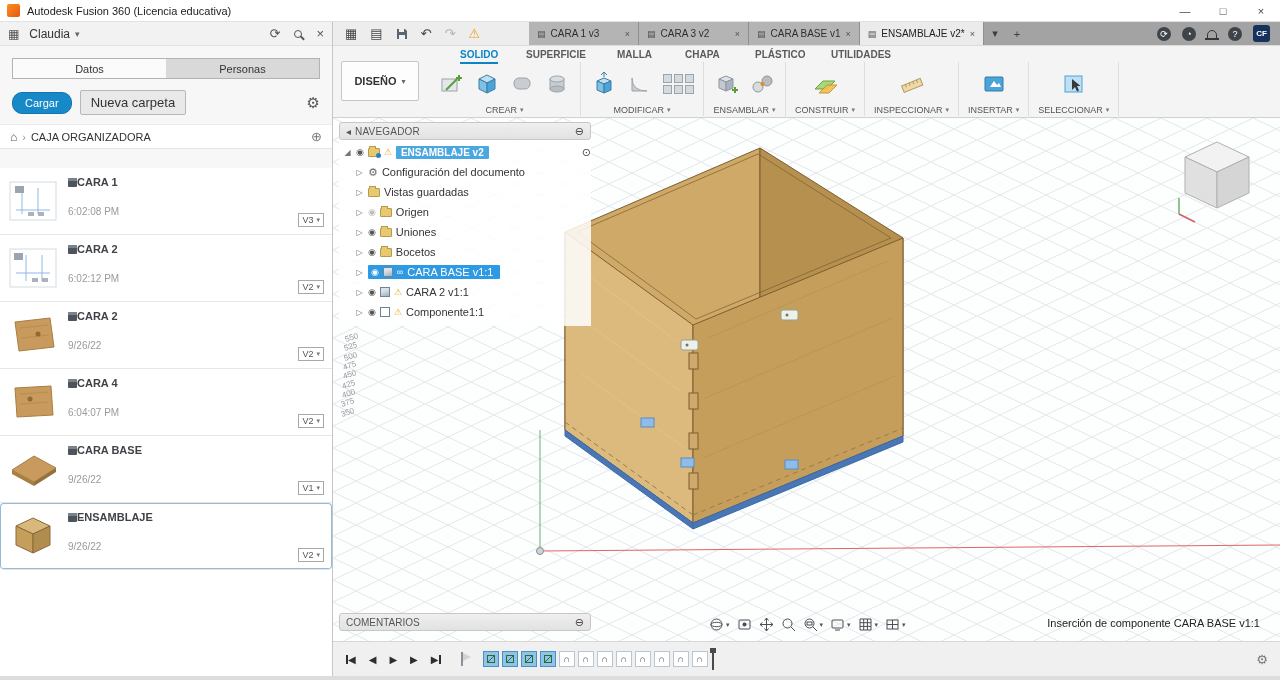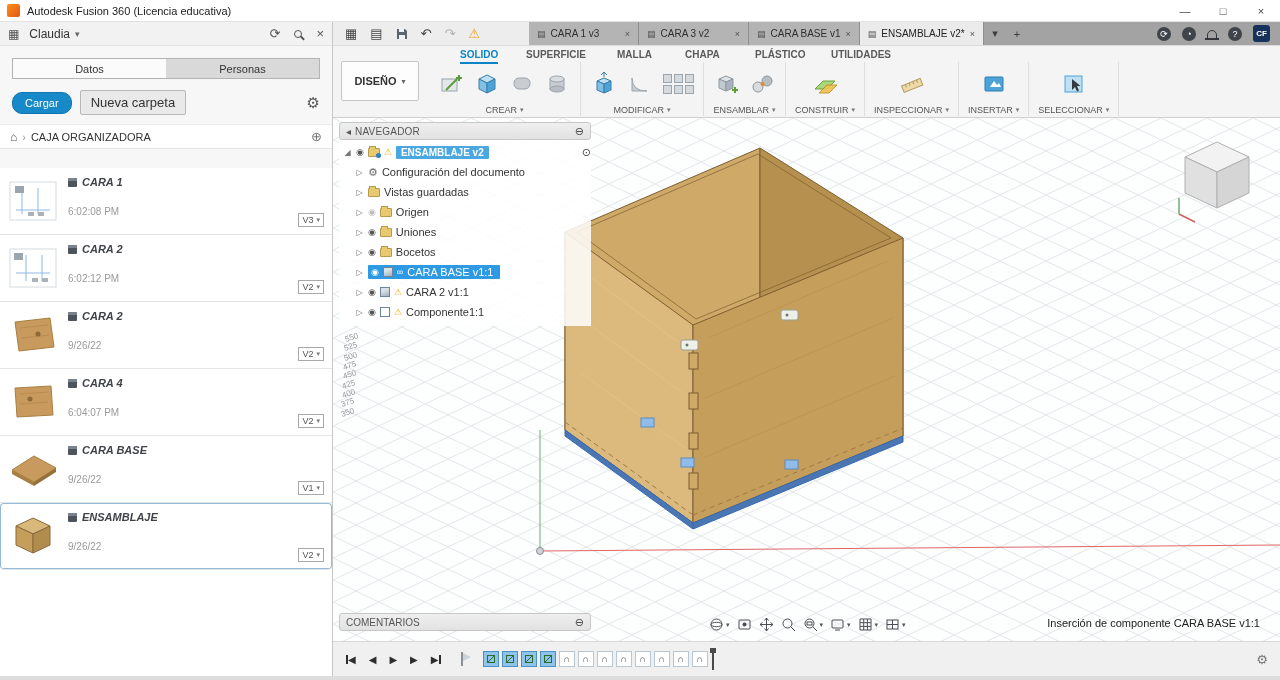--- a/index.html
+++ b/index.html
@@ -32,21 +32,21 @@
   .sb-gear{margin-left:auto;font-size:15px;color:#555;}
   .sb-crumb{display:flex;align-items:center;gap:5px;background:#fff;border-top:1px solid #ebebeb;border-bottom:1px solid #e4e4e4;padding:4px 10px;font-size:11px;color:#444;}
   .crumb-home{font-size:12px;color:#555;}
   .crumb-sep{color:#999;}
   .crumb-label{font-size:11px;color:#333;}
   .crumb-right{margin-left:auto;font-size:13px;color:#777;}
   .sb-list{background:#fff;position:absolute;top:146px;left:0;right:0;bottom:0;overflow:hidden;}
   .sb-item{position:relative;height:67px;border-bottom:1px solid #e6e6e6;padding:8px 8px 8px 68px;background:#fff;}
   .sb-item.selected{box-shadow:inset 0 0 0 1px #93bbd9;border-radius:4px;}
   .thumb{position:absolute;left:8px;top:10px;}
-  .item-name-row{display:flex;align-items:center;gap:5px;font-style:italic;}
+  .item-name-row{display:flex;align-items:center;}
   .mini-cube{width:9px;height:9px;background:#4e545c;position:relative;border-radius:1px;}
   .mini-cube::before{content:"";position:absolute;top:0;left:0;right:0;height:3px;background:#7a828c;}
   .item-name{font-size:11px;font-weight:bold;color:#3f4348;}
   .item-date{font-size:10px;color:#9a9a9a;margin-top:18px;}
   .ver{position:absolute;right:8px;bottom:7px;border:1px solid #a8a8a8;background:#fff;font-size:9px;color:#555;padding:1px 3px;display:flex;gap:3px;align-items:center;}
   .vcaret{font-size:7px;color:#777;}
 
   
   .main{position:absolute;top:22px;left:333px;right:0;bottom:0;}
   .toolbar{position:absolute;top:0;left:0;right:0;height:24px;background:#ededed;display:flex;align-items:stretch;border-bottom:1px solid #dcdcdc;}

